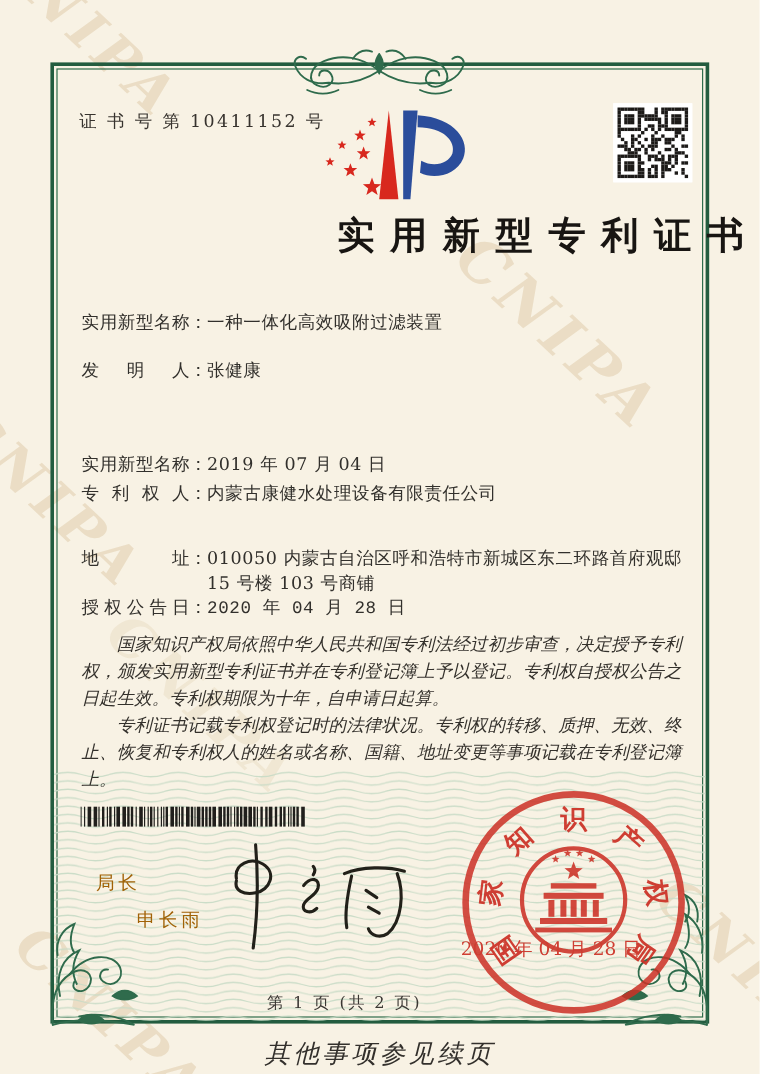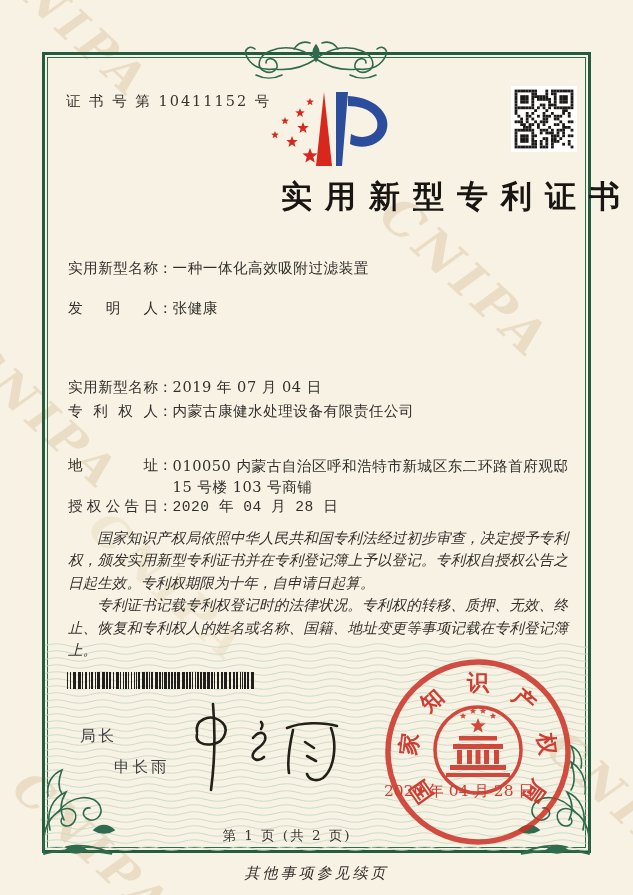--- a/index.html
+++ b/index.html
@@ -47,30 +47,30 @@
   .val.addr{ width:397px; line-height:20.5px; }
   .pair2{ position:absolute; left:262px; top:0; white-space:nowrap; }
   .pair2 .lbl{ width:88px; }
   .paras{
     position:absolute; left:68px; top:527px; width:500px;
     font-size:14.6px; line-height:22.4px; text-align:justify;
     font-style:italic; color:#34312c;
   }
   .paras p{ margin:0; text-indent:2em; }
   .barcode{ position:absolute; left:67px; top:672px; }
-  .signer{ position:absolute; left:80px; font-size:15.5px; letter-spacing:3px; color:#404040; }
+  .signer{ position:absolute; left:80px; font-size:15.5px; letter-spacing:3px; color:#a16207; }
   .sig{ position:absolute; left:175px; top:698px; }
   .seal{ position:absolute; left:381px; top:655px; width:194px; height:194px; opacity:.93; }
   .page-info{
     position:absolute; left:42px; top:827px; width:490px; text-align:center;
     font-size:13.5px; letter-spacing:2px; color:#3a3733;
   }
   .footer-note{
     position:absolute; left:0; top:864px; width:633px; text-align:center;
-    font-size:15px; font-style:italic; letter-spacing:3px; color:#33302c;
+    font-size:21px; font-style:italic; letter-spacing:3px; color:#33302c;
   }
 </style>
 </head>
 <body>
 
 <div class="page">
 
   <div class="wm" style="left:-28px;top:-4px;">CNIPA</div>
   <div class="wm" style="left:360px;top:248px;font-size:50px;">CNIPA</div>
   <div class="wm" style="left:-58px;top:388px;">CNIPA</div>

